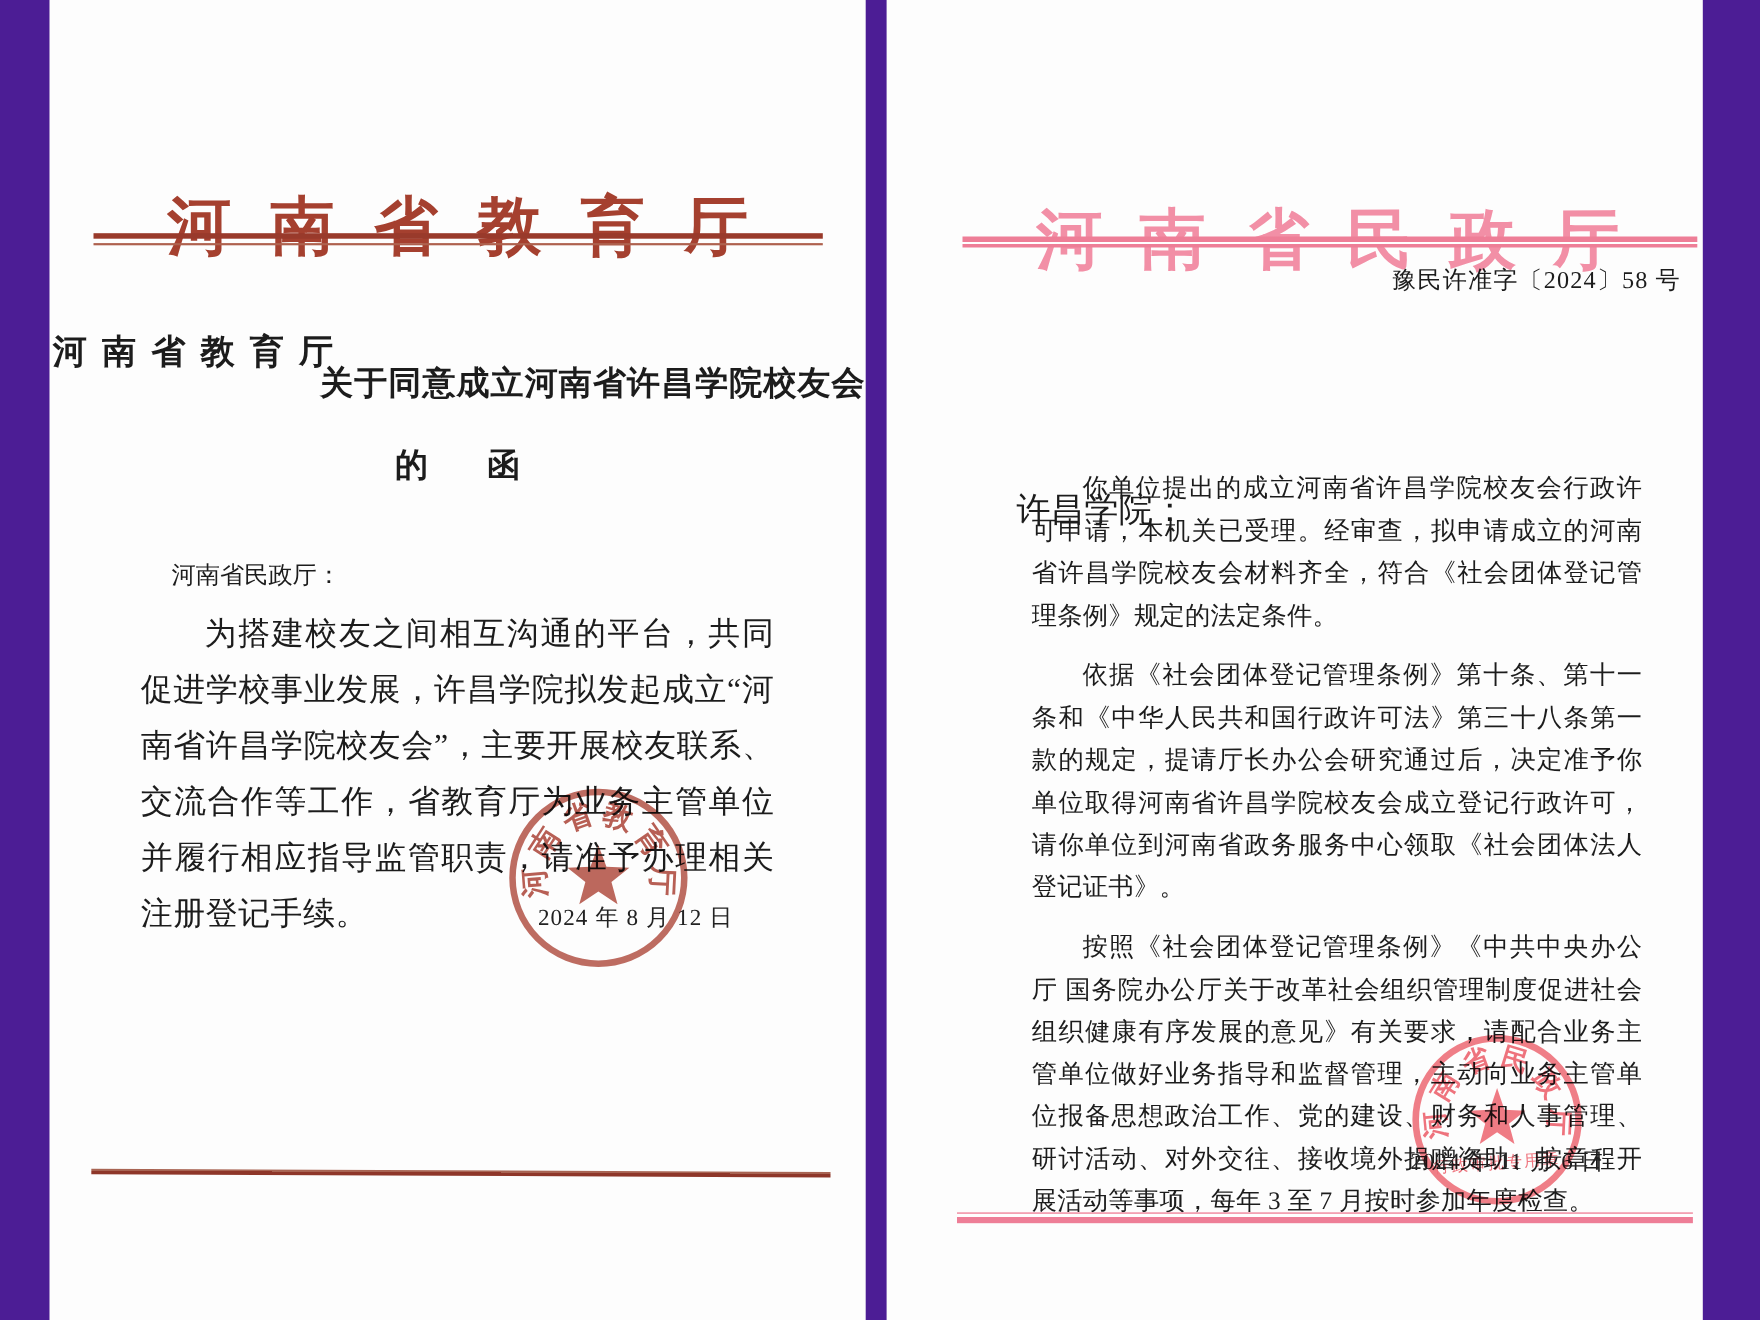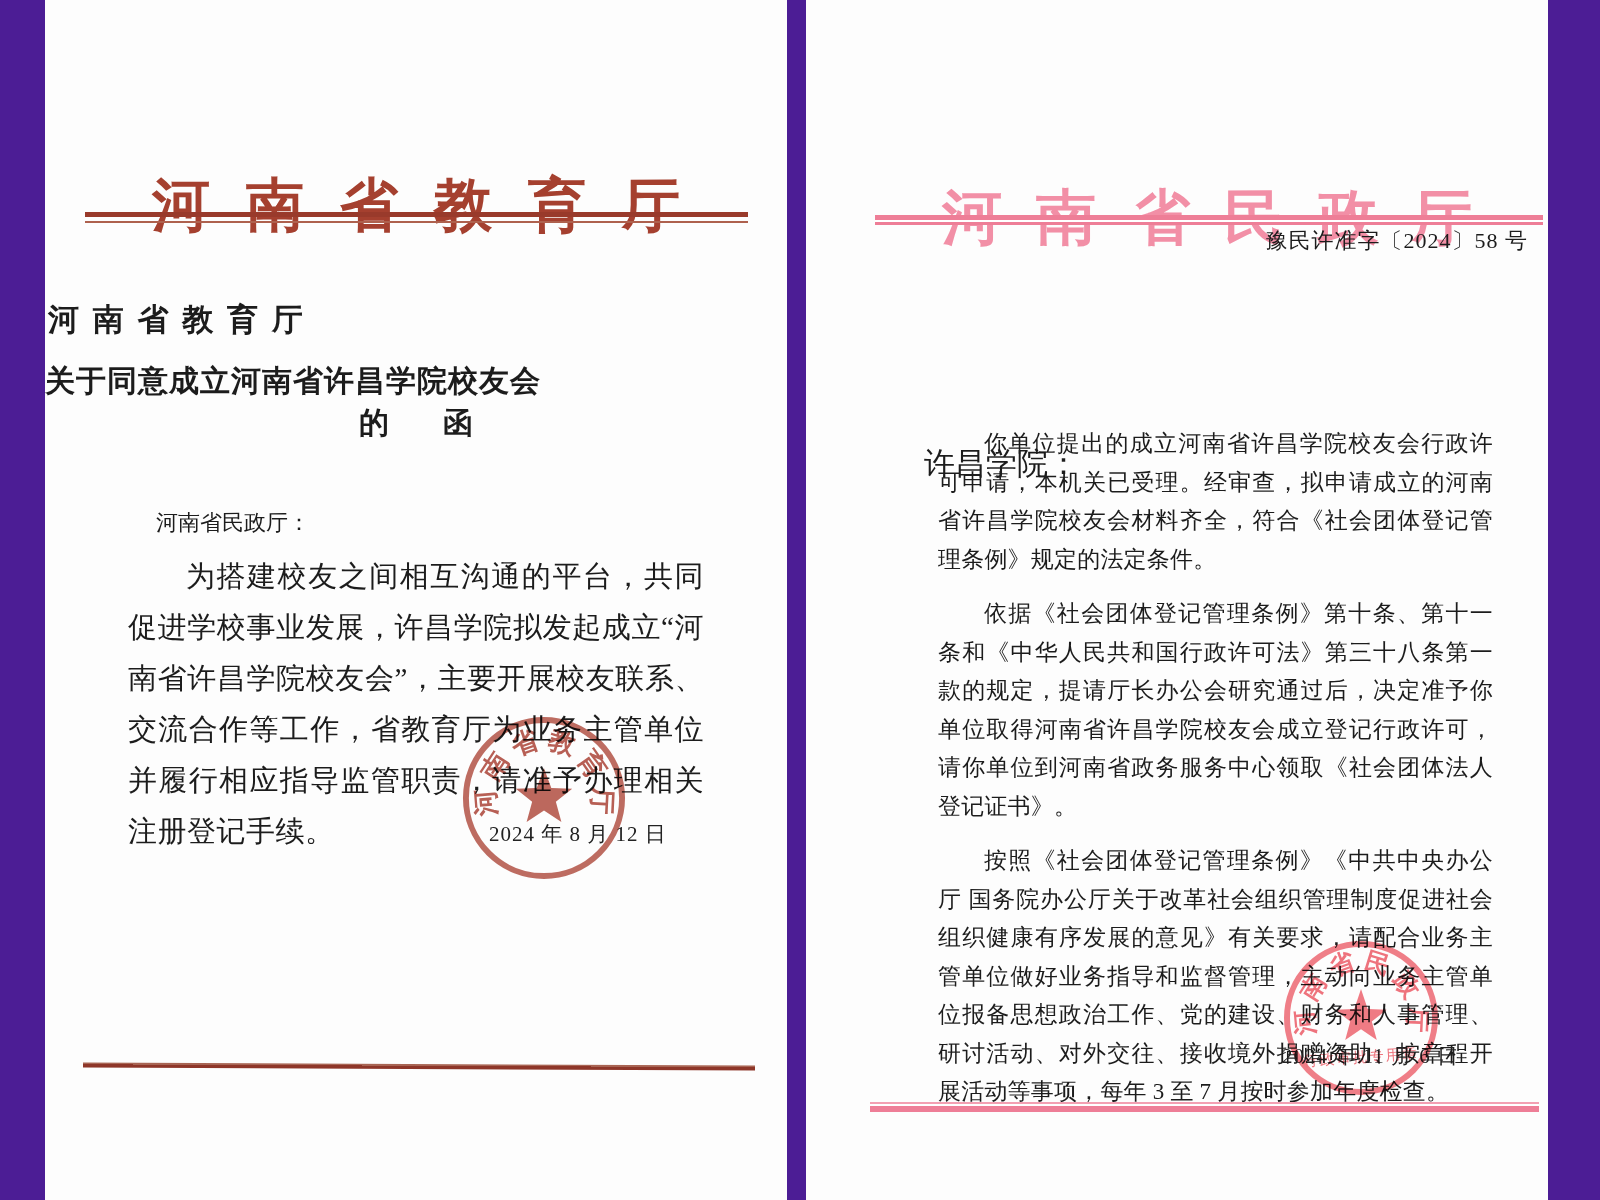--- a/index.html
+++ b/index.html
@@ -11,38 +11,38 @@
   .abs{position:absolute;}
 
   
   .agency-l{left:0;top:128px;width:100%;text-align:center;white-space:nowrap;
             font-size:58px;font-weight:bold;color:#a5402f;
             letter-spacing:36px;text-indent:36px;}
   .hr-l-thick{left:40px;top:212px;width:663px;height:5px;background:#993a2b;}
   .hr-l-thin{left:40px;top:221px;width:663px;height:2px;background:#ae614e;}
   .title-l1{left:0;top:299px;width:100%;font-size:31px;font-weight:bold;
             letter-spacing:3px;text-indent:3px;white-space:pre;}
-  .title-l2{left:0;top:361px;width:100%;text-align:left;font-size:30px;font-weight:bold;letter-spacing:1px;}
+  .title-l2{left:0;top:328px;width:100%;text-align:right;font-size:30px;font-weight:bold;letter-spacing:1px;}
   .title-l3{left:0;top:403px;width:100%;text-align:center;font-size:30px;font-weight:bold;
             letter-spacing:12px;text-indent:12px;}
   .sal-l{left:83px;top:486px;font-size:22px;margin-left:28px;}
   .body-l{left:83px;top:522px;width:576px;font-size:29px;line-height:51px;
           text-align:justify;text-indent:2em;letter-spacing:0.5px;}
   .date-l{left:444px;top:820px;font-size:21px;letter-spacing:1px;color:#222;}
   .stamp-l{left:415px;top:714px;width:168px;height:168px;mix-blend-mode:multiply;opacity:0.88;}
   .foot-l{left:38px;top:1064px;width:672px;height:5px;
           background:linear-gradient(#a86453 0 35%,#8e3629 35% 100%);transform:rotate(0.25deg);}
 
   
   .agency-r{left:30px;top:138px;width:100%;text-align:center;white-space:nowrap;
             font-size:60px;font-weight:bold;color:#f28fa6;
             letter-spacing:34px;text-indent:34px;}
   .hr-r{left:69px;top:215px;width:668px;height:10px;
         background:linear-gradient(#ee7e97 0 5px,#ffffff 5px 7px,#ee7e97 7px 10px);}
-  .docnum-r{right:20px;top:226px;font-size:22px;letter-spacing:1px;}
+  .docnum-r{right:20px;top:240px;font-size:22px;letter-spacing:1px;}
   .title-r{left:30px;top:306px;width:100%;text-align:center;font-size:30px;font-weight:bold;letter-spacing:1px;}
   .sal-r{left:118px;top:412px;font-size:31px;}
   .body-r{left:116px;top:409px;width:587px;font-size:23px;line-height:38.5px;
           text-align:justify;letter-spacing:0.2px;}
   .body-r p{margin:16px;text-indent:2em;}
   .date-r{left:476px;top:1042px;font-size:21px;letter-spacing:1px;color:#222;}
   .stamp-r{left:475px;top:938px;width:160px;height:160px;mix-blend-mode:multiply;opacity:0.9;}
   .foot-r{left:64px;top:1102px;width:669px;height:10px;
           background:linear-gradient(#f3a0b2 0 2px,#ffffff 2px 4px,#ee7e97 4px 10px);}
 </style>

